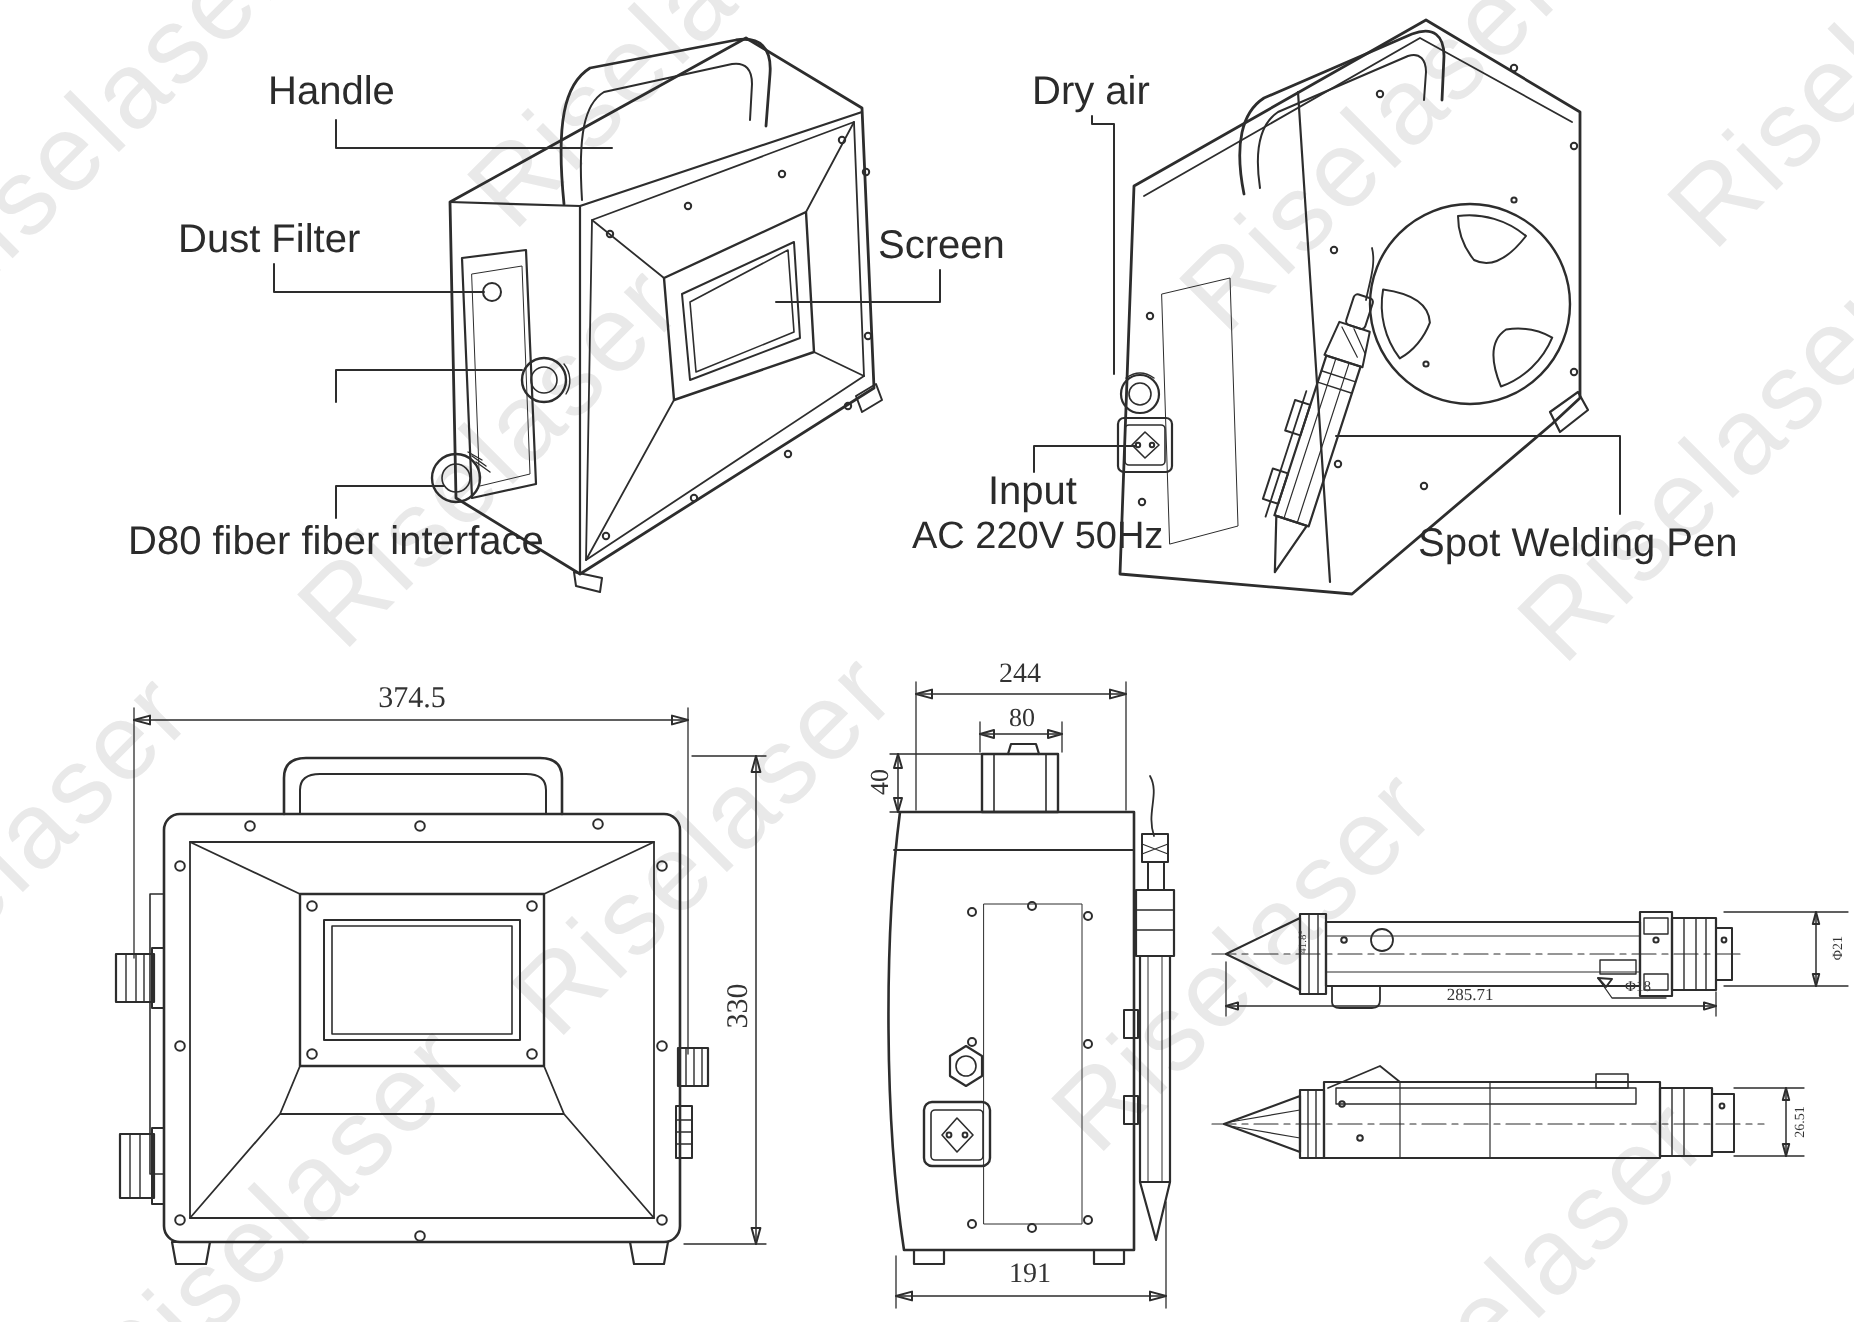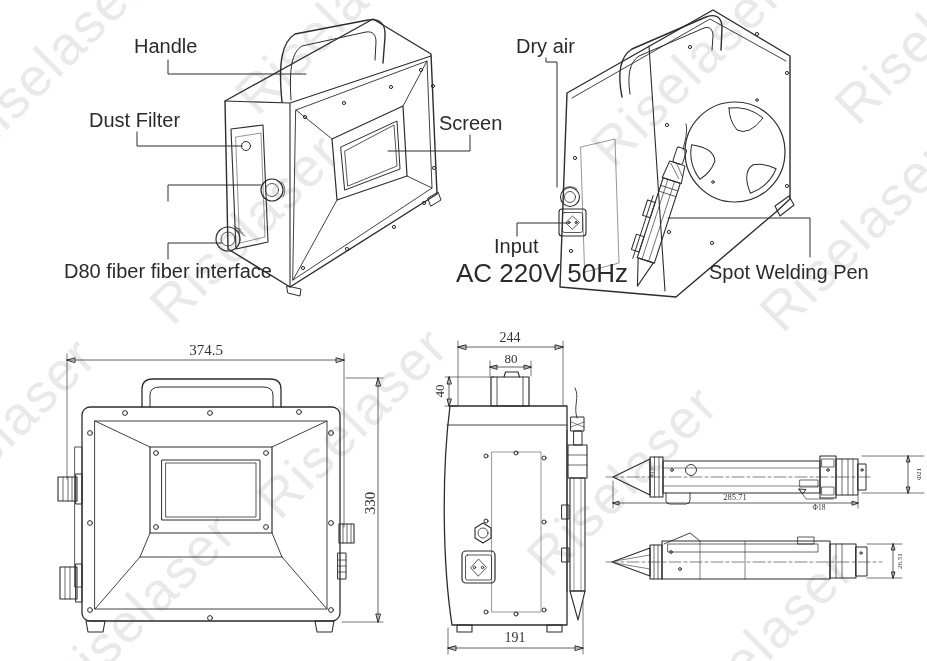--- a/index.html
+++ b/index.html
@@ -18,21 +18,21 @@
   .s06{stroke-width:.6}.s05{stroke-width:.5}
   .fl{fill:#2d2d2d;stroke:none}
   .wf{fill:#fff}
   .red{fill:#d7311f;stroke:none}
   .cl{stroke-dasharray:12 3 3 3;stroke-width:.6}
   .ext{stroke-width:.65}
   .dim{stroke-width:.75}
   .gray{stroke:#6e6e6e}
   
   .ann{position:absolute;font-size:20px;color:#2b2b2b;white-space:nowrap;}
-  .ann.small{font-size:26px;}
+  .ann.small{font-size:19px;}
   
   .dimtx{position:absolute;font-family:"Liberation Serif",serif;color:#333;white-space:nowrap;
          transform:translate(-50%,-50%);}
   .dimtx.rot{transform:translate(-50%,-50%) rotate(-90deg);}
   .fs15{font-size:15px}.fs14{font-size:14px}.fs13{font-size:13px}
   .fs8{font-size:8.5px}.fs7{font-size:7.5px}.fs65{font-size:7px}.fs55{font-size:5.5px}
 </style>
 </head>
 <body>
 
@@ -364,18 +364,18 @@
   <div class="ann small" style="left:456px;top:258px">AC 220V 50Hz</div>
   <div class="ann" style="left:709px;top:261px">Spot Welding Pen</div>
 
   <div class="dimtx fs15" style="left:206px;top:350px">374.5</div>
   <div class="dimtx rot fs15" style="left:370px;top:503px">330</div>
   <div class="dimtx fs14" style="left:510px;top:338px">244</div>
   <div class="dimtx fs13" style="left:511px;top:359px">80</div>
   <div class="dimtx rot fs13" style="left:440px;top:391px">40</div>
   <div class="dimtx fs14" style="left:515px;top:638px">191</div>
   <div class="dimtx fs8" style="left:735px;top:497px">285.71</div>
-  <div class="dimtx fs7" style="left:819px;top:507px">Φ18</div>
+  <div class="dimtx fs7" style="left:819px;top:493px">Φ18</div>
   <div class="dimtx rot fs65" style="left:919px;top:474px">Φ21</div>
   <div class="dimtx rot fs65" style="left:900px;top:561px">26.51</div>
   <div class="dimtx rot fs55" style="left:652px;top:471px">41.8°</div>
 
 </div>
 
 </body></html>

